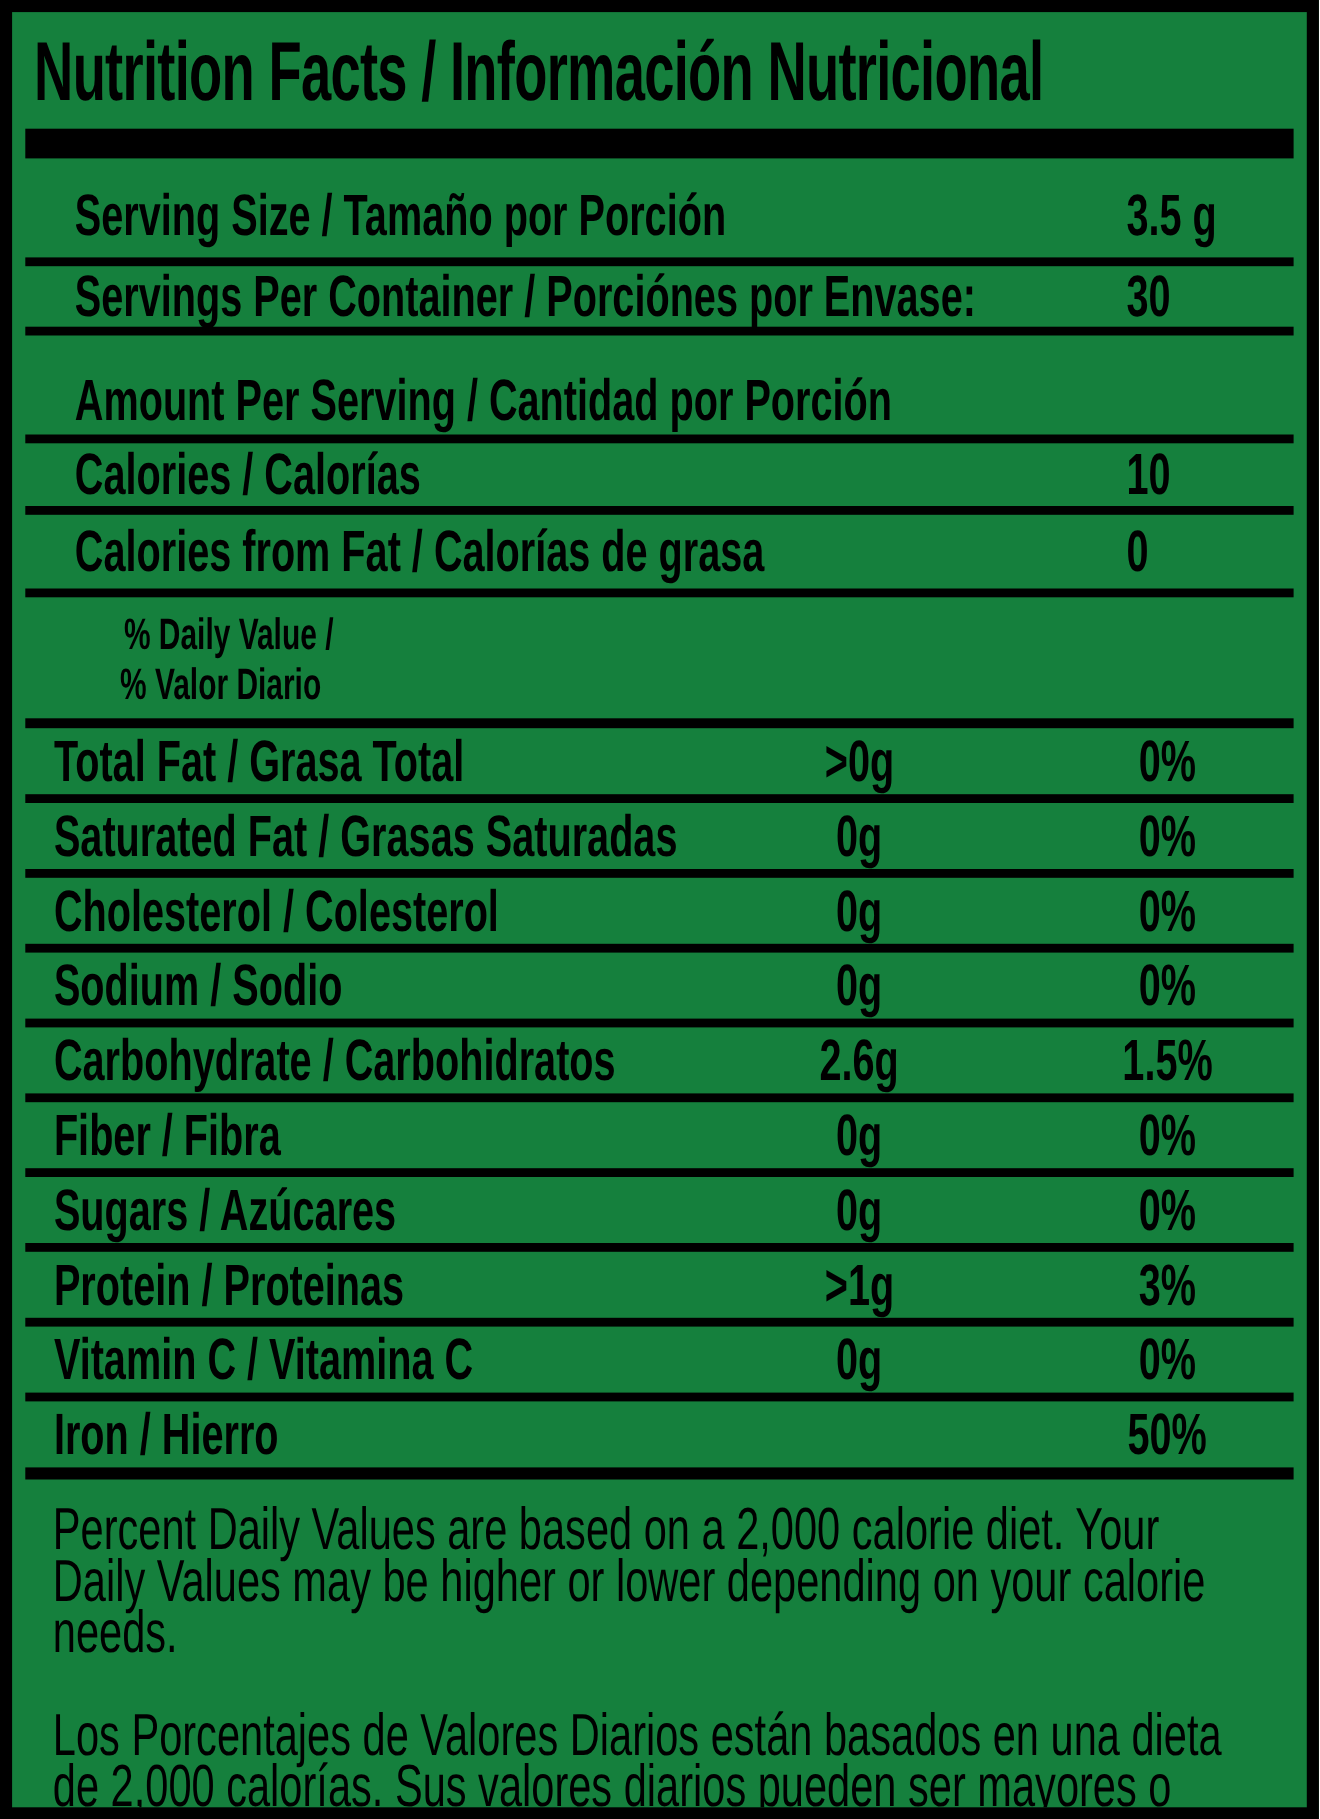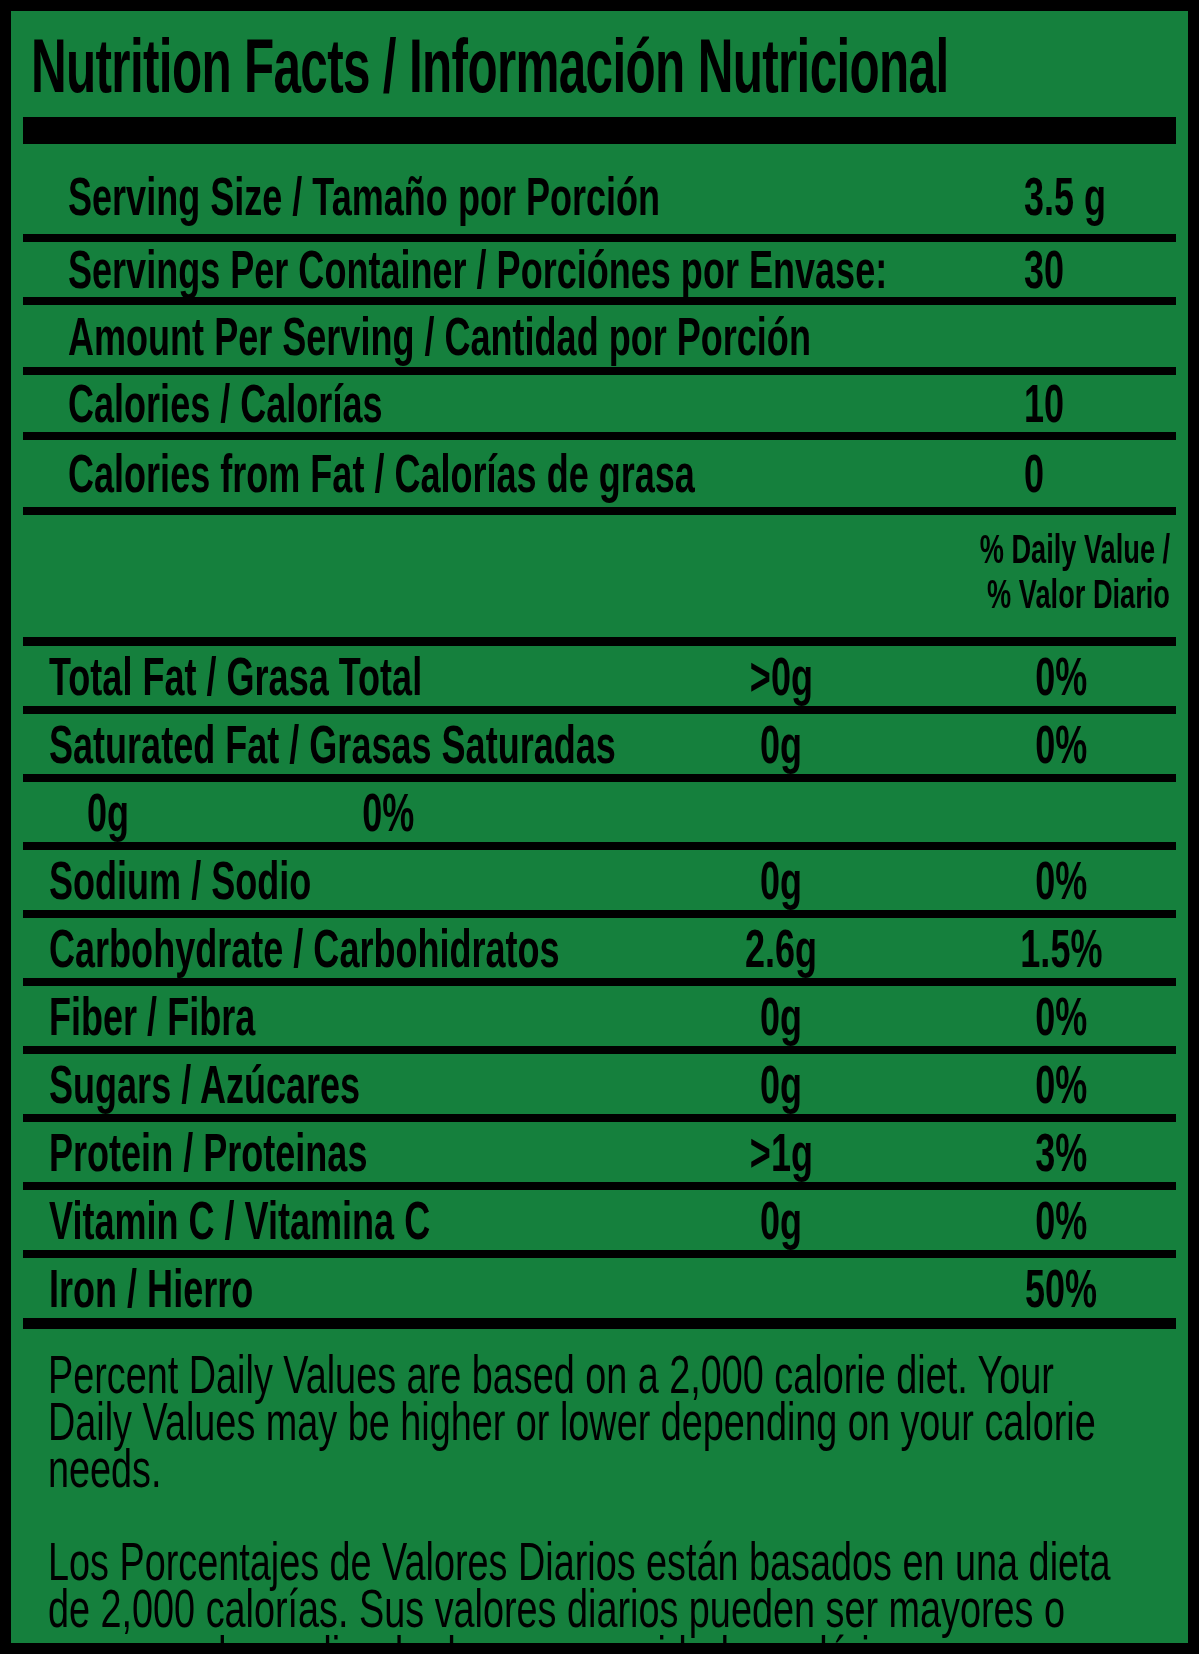--- a/index.html
+++ b/index.html
@@ -47,30 +47,29 @@
     display: flex;
     align-items: center;
     border-bottom: 8px solid #000000;
     font-weight: bold;
     font-size: 53px;
     line-height: 1;
     gap: 40px;
   }
   .srow-1 { height: 98px; padding-top: 14px; }
   .srow-2 { height: 63px; }
-  .srow-3 { height: 70px; }
+  .srow-3 { height: 70px; margin-top: 28px; }
   .srow-4 { height: 65px; }
   .srow-5 { height: 75px; }
   .srow .lbl { flex: 1; padding-left: 45px; min-width: 0; }
   .srow .val { width: 152px; text-align: left; }
 
   
   .dv-header {
-    text-align: right;
-    padding: 12px 6px 20px 0;
+    padding: 12px 6px 8px 0;
     border-bottom: 9px solid #000000;
     font-weight: bold;
     font-size: 40px;
     line-height: 45px;
   }
   .dv-header .cond { transform-origin: right center; }
 
   
   .nrow {
     display: flex;
@@ -150,20 +149,21 @@
         <div class="gap"></div>
         <div class="pct"><span class="cond">0%</span></div>
       </div>
       <div class="nrow">
         <div class="lbl"><span class="cond">Saturated Fat / Grasas Saturadas</span></div>
         <div class="amt"><span class="cond">0g</span></div>
         <div class="gap"></div>
         <div class="pct"><span class="cond">0%</span></div>
       </div>
       <div class="nrow">
+        <div class="lbl"><span class="cond">Cholesterol / Colesterol</span></div>
         <div class="amt"><span class="cond">0g</span></div>
         <div class="gap"></div>
         <div class="pct"><span class="cond">0%</span></div>
       </div>
       <div class="nrow">
         <div class="lbl"><span class="cond">Sodium / Sodio</span></div>
         <div class="amt"><span class="cond">0g</span></div>
         <div class="gap"></div>
         <div class="pct"><span class="cond">0%</span></div>
       </div>

